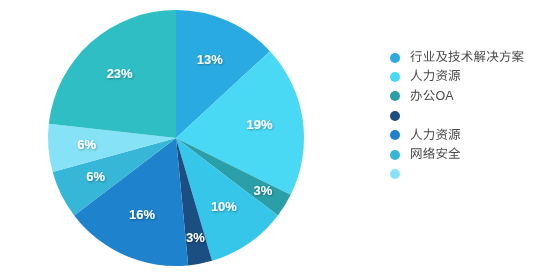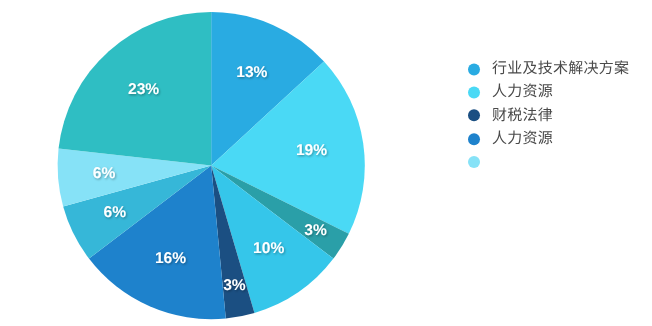--- a/index.html
+++ b/index.html
@@ -111,25 +111,32 @@
   <div id="legend">
       <div class="legend-item">
         <span class="legend-dot" style="background: rgb(41, 171, 226);"></span>
         <span class="legend-label">行业及技术解决方案</span>
       </div>
       <div class="legend-item">
         <span class="legend-dot" style="background: rgb(74, 217, 245);"></span>
         <span class="legend-label">人力资源</span>
       </div>
       <div class="legend-item">
+        <span class="legend-dot" style="background: rgb(42, 159, 168);"></span>
+        <span class="legend-label">办公OA</span>
+      </div>
+      <div class="legend-item">
         <span class="legend-dot" style="background: rgb(27, 79, 130);"></span>
-        <span class="legend-label">财税法律</span>
       </div>
       <div class="legend-item">
         <span class="legend-dot" style="background: rgb(30, 130, 204);"></span>
         <span class="legend-label">人力资源</span>
+      </div>
+      <div class="legend-item">
+        <span class="legend-dot" style="background: rgb(54, 183, 216);"></span>
+        <span class="legend-label">网络安全</span>
       </div>
       <div class="legend-item">
         <span class="legend-dot" style="background: rgb(134, 226, 247);"></span>
       </div>
     </div>
 
 </div>
 
 </body></html>

